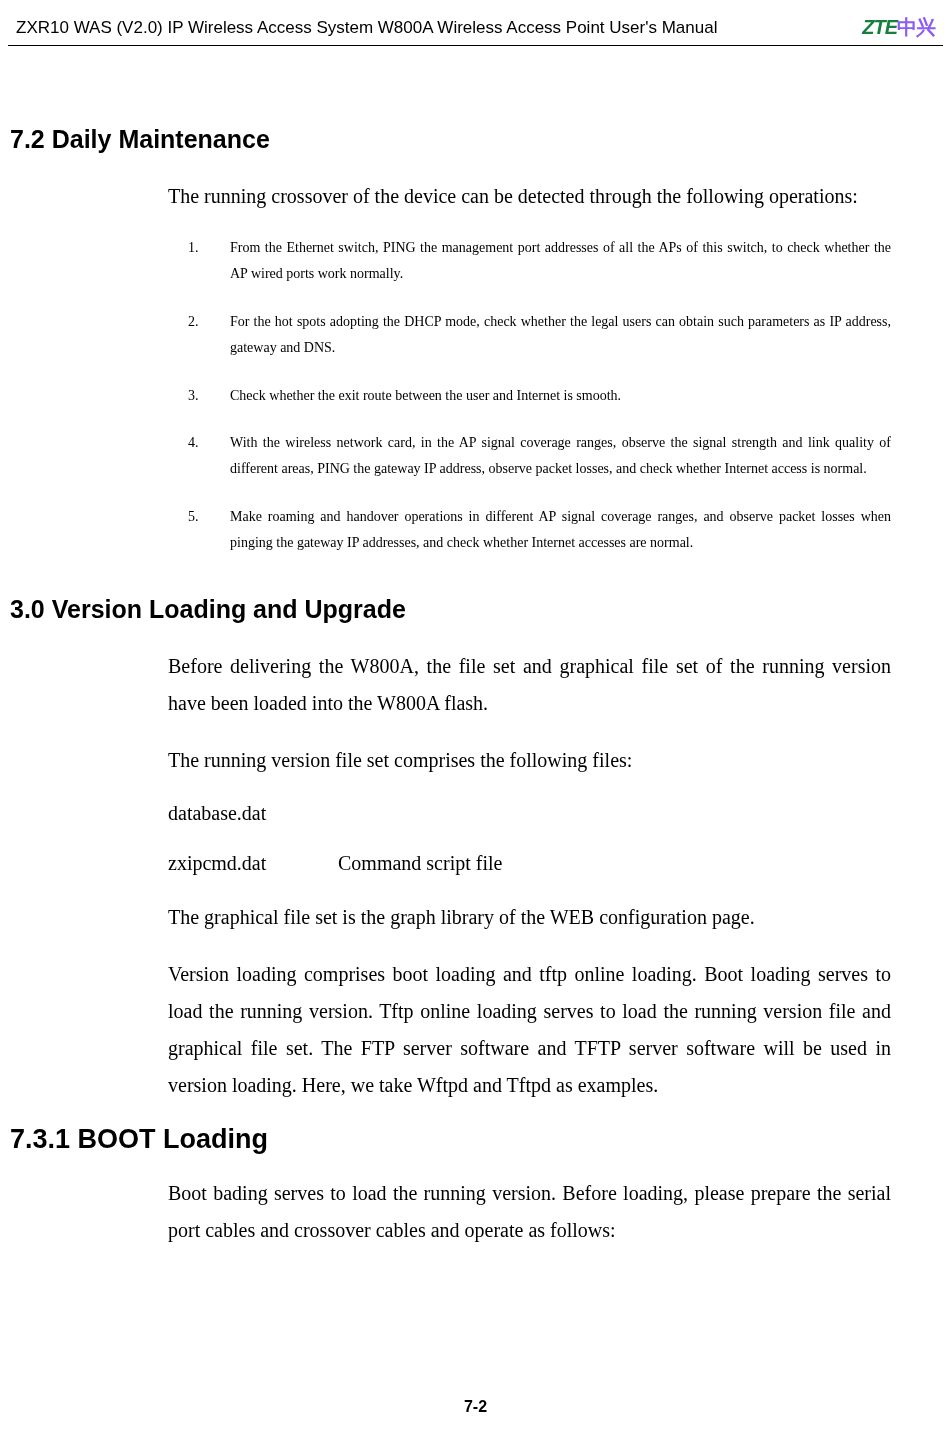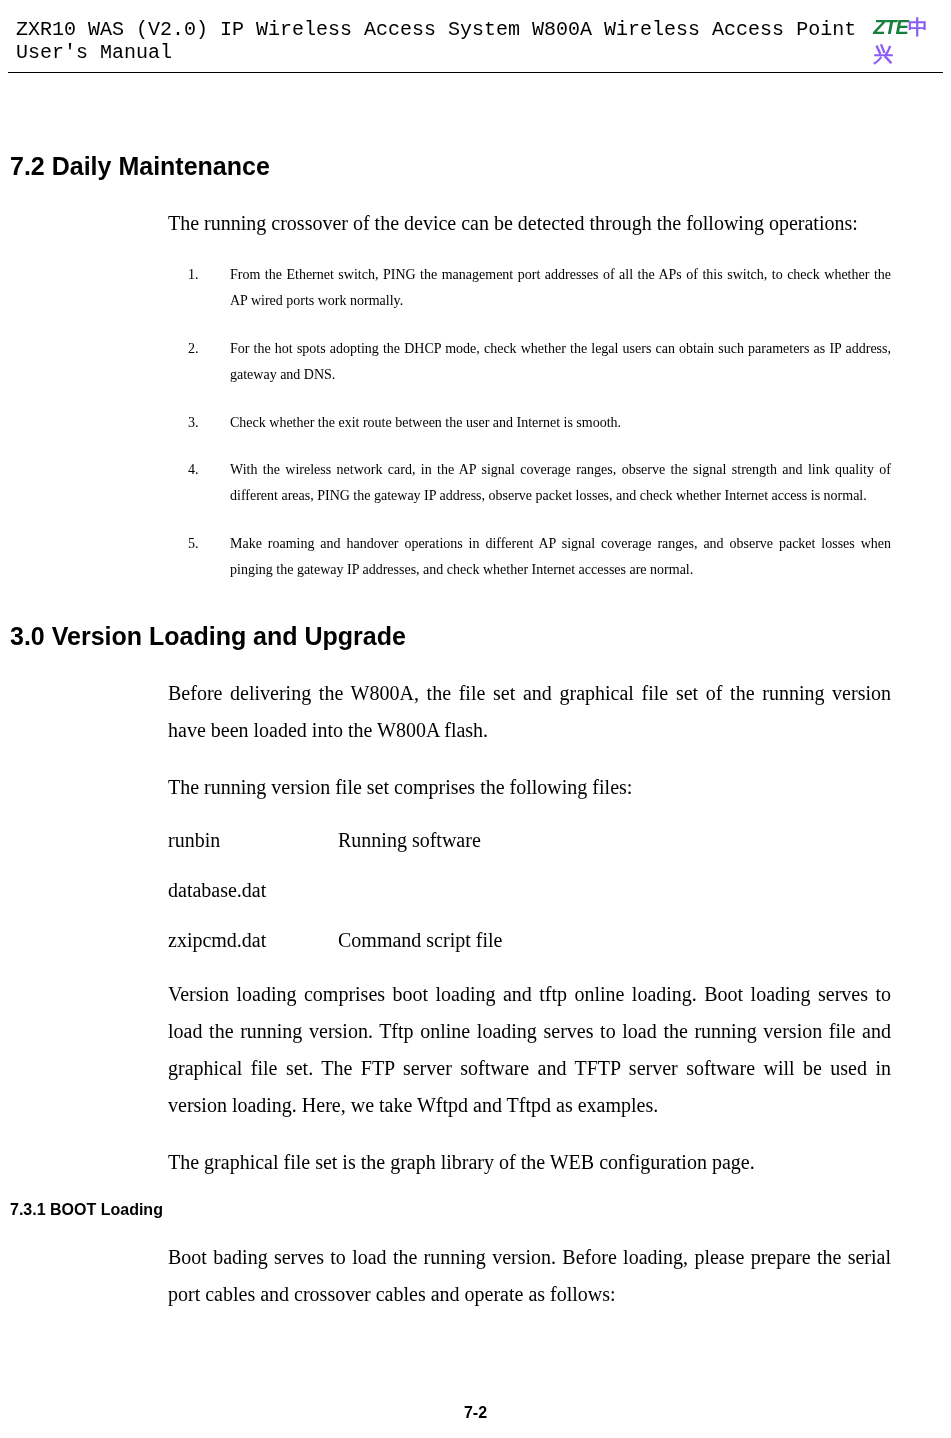--- a/index.html
+++ b/index.html
@@ -18,22 +18,22 @@
     }
     .header {
       display: flex;
       justify-content: space-between;
       align-items: center;
       padding: 14px 8px 4px 8px;
       border-bottom: 1.5px solid #000;
       margin: 0 8px;
     }
     .header-text {
-      font-size: 20px;
-      font-family: Liberation Mono, monospace;
+      font-size: 17px;
+      font-family: Liberation Sans, sans-serif;
     }
     .logo {
       font-weight: bold;
       font-style: italic;
       font-size: 20px;
       font-family: Arial, sans-serif;
       letter-spacing: -1px;
     }
     .logo-zte {
       color: #15803d;
@@ -49,21 +49,21 @@
       font-family: Arial, Helvetica, sans-serif;
       font-weight: bold;
       font-size: 25px;
       margin-top: 39px;
       margin-bottom: 24px;
       margin-left: -50px;
     }
     .sub-heading {
       font-family: Arial, Helvetica, sans-serif;
       font-weight: bold;
-      font-size: 16px;
+      font-size: 27px;
       margin-bottom: 20px;
       margin-left: -50px;
     }
     .para {
       font-size: 20px;
       line-height: 1.85;
       text-align: justify;
       margin: 0 0 20px 108px;
     }
     .numbered-list {
@@ -98,21 +98,21 @@
     }
     .file-name {
       width: 170px;
       flex-shrink: 0;
     }
     .file-desc {
       flex: 1;
     }
     .page-footer {
       position: absolute;
-      bottom: 16px;
+      bottom: 22px;
       left: 0;
       width: 100%;
       text-align: center;
       font-family: Arial, Helvetica, sans-serif;
       font-weight: bold;
       font-size: 16px;
     }
   </style>
 </head>
 <body>
@@ -138,34 +138,30 @@
     <li>Make roaming and handover operations in different AP signal coverage ranges, and observe packet losses when pinging the gateway IP addresses, and check whether Internet accesses are normal.</li>
   </ol>
 
   <h2 class="section-heading">3.0 Version Loading and Upgrade</h2>
 
   <p class="para">Before delivering the W800A, the file set and graphical file set of the running version have been loaded into the W800A flash.</p>
   <p class="para">The running version file set comprises the following files:</p>
 
   <div class="file-table">
     <div class="file-row">
-      <span class="file-name">runbin</span>
-      <span class="file-desc">Running software</span>
-    </div>
-    <div class="file-row">
       <span class="file-name">database.dat</span>
     </div>
     <div class="file-row">
       <span class="file-name">zxipcmd.dat</span>
       <span class="file-desc">Command script file</span>
     </div>
   </div>
 
+  <p class="para">The graphical file set is the graph library of the WEB configuration page.</p>
   <p class="para">Version loading comprises boot loading and tftp online loading. Boot loading serves to load the running version. Tftp online loading serves to load the running version file and graphical file set. The FTP server software and TFTP server software will be used in version loading. Here, we take Wftpd and Tftpd as examples.</p>
-  <p class="para">The graphical file set is the graph library of the WEB configuration page.</p>
 
   <h3 class="sub-heading">7.3.1 BOOT Loading</h3>
 
   <p class="para">Boot bading serves to load the running version. Before loading, please prepare the serial port cables and crossover cables and operate as follows:</p>
 
 </div>
 
 <div class="page-footer">
   <span>7-2</span>
 </div>

